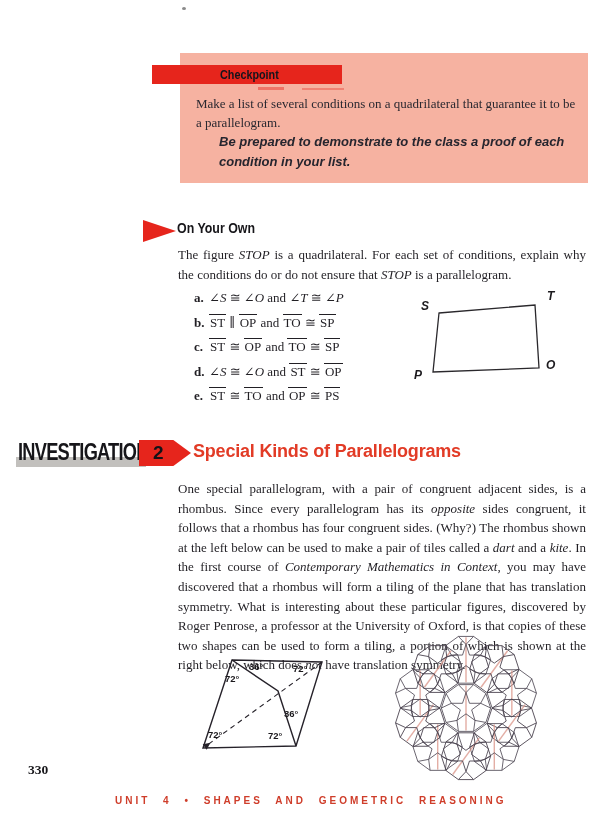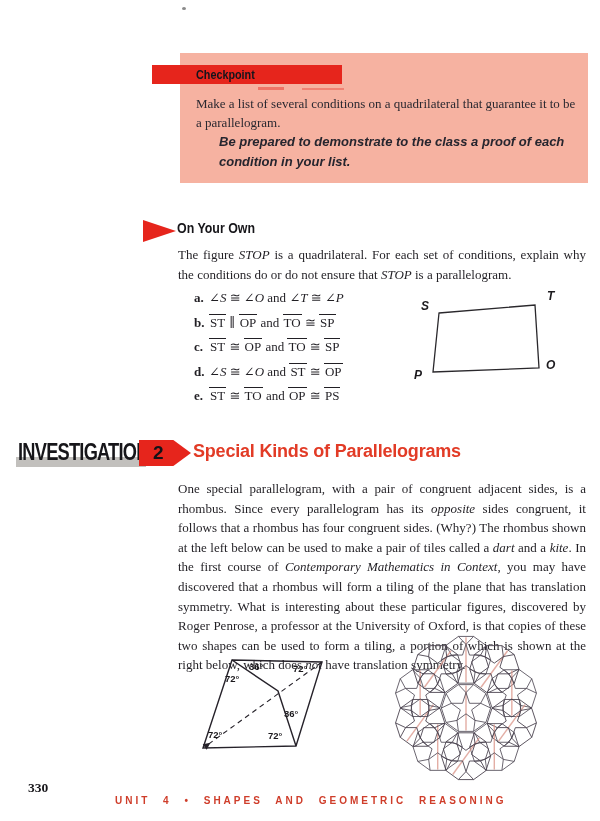--- a/index.html
+++ b/index.html
@@ -8,21 +8,21 @@
     position:relative;
     background:#ffffff;
     font-family:"Liberation Serif","DejaVu Serif",serif;
     color:#211f24;
     overflow:hidden;
   }
   .speck { position:absolute; left:182px; top:7px; width:4px; height:3px; background:#8a8a8a; border-radius:50%; }
 
   
   .pink-box { position:absolute; left:180px; top:53px; width:408px; height:130px; background:var(--salmon,#f6b2a1); }
-  .cp-banner { position:absolute; left:152px; top:65px; width:190px; height:19px; background:var(--accent_red,#e6251c); }
+  .cp-banner { position:absolute; left:152px; top:65px; width:190px; height:19px; background:var(--accent_red,#e6251c);padding-left:24px; }
   .cp-banner .cp-title {
     display:inline-block; font-family:"Liberation Sans","DejaVu Sans",sans-serif;
     font-weight:bold; font-size:13.5px; color:#14141c; margin:1px 0 0 44px;
     transform:scaleX(.8); transform-origin:left center; white-space:nowrap;
   }
   .cp-dash1 { position:absolute; left:258px; top:87px; width:26px; height:3px; background:var(--accent_red,#e6251c); opacity:.45; }
   .cp-dash2 { position:absolute; left:302px; top:88px; width:42px; height:2px; background:var(--accent_red,#e6251c); opacity:.35; }
   .cp-body { position:absolute; left:196px; top:94px; width:384px; font-size:13px; line-height:19px; color:#2a2830; }
   .cp-em {
     position:absolute; left:219px; top:132px; width:352px;
@@ -89,21 +89,21 @@
   .ra1 { left:45px; top:28px; }
   .ra2 { left:113px; top:18px; }
   .ra3 { left:104px; top:63px; }
   .ra4 { left:28px; top:84px; }
   .ra5 { left:88px; top:85px; }
 
   
   .penrose-fig { position:absolute; left:386px; top:632px; width:160px; height:152px; }
 
   
-  .footer-page { position:absolute; left:28px; top:780px; font-weight:bold; font-size:13.5px; color:#17161a; }
+  .footer-page { position:absolute; left:28px; top:762px; font-weight:bold; font-size:13.5px; color:#17161a; }
   .footer-unit {
     position:absolute; left:72px; top:795px;
     font-family:"Liberation Sans","DejaVu Sans",sans-serif; font-weight:bold; font-size:10px;
     color:var(--footer_red,#cf3d2a); letter-spacing:3px; word-spacing:7px; white-space:nowrap;padding-left:43px;
   }
 </style>
 </head>
 <body>
 
 <div class="speck"></div>

